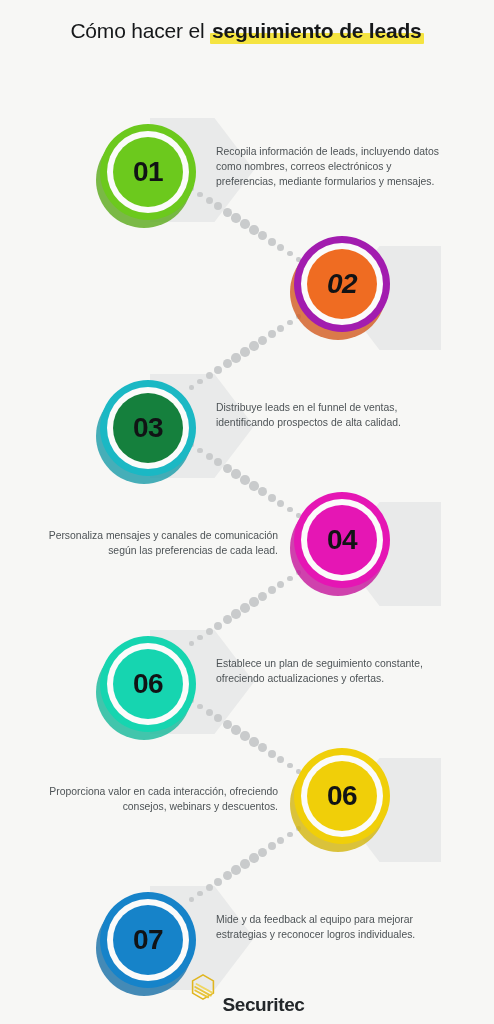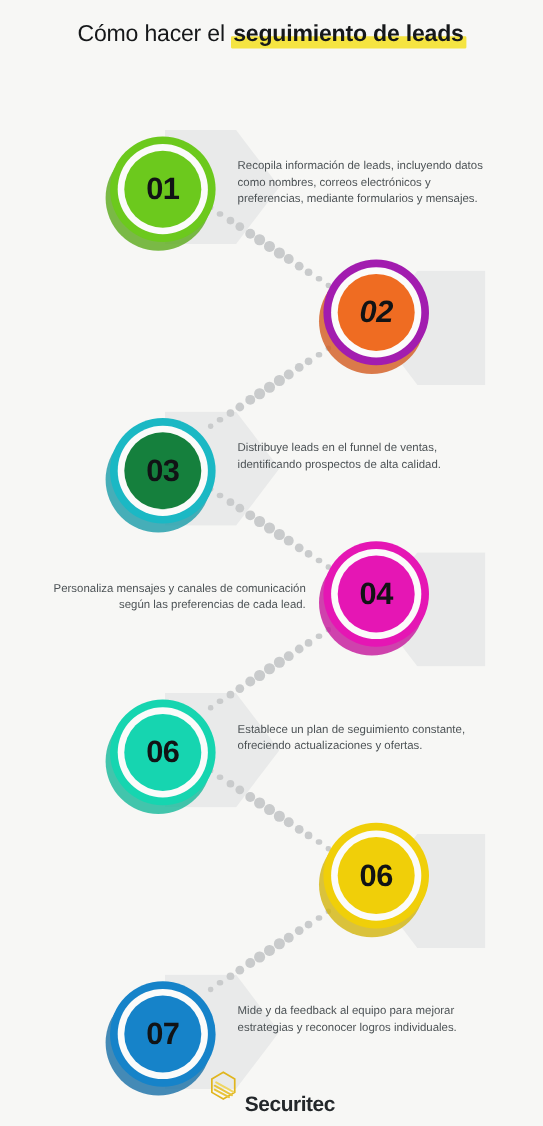--- a/index.html
+++ b/index.html
@@ -240,20 +240,21 @@
         <div class="circle-wrap right">
           <div class="ring-shadow" style="background: rgb(210, 180, 6);"></div>
           <div class="ring-outer" style="background: rgb(240, 207, 9);">
             <div class="ring-white">
               <div class="ring-inner" style="background: rgb(240, 207, 9);">
                 <div class="num">06</div>
               </div>
             </div>
           </div>
         </div>
+        <div class="desc left">Proporciona valor en cada interacción, ofreciendo consejos, webinars y descuentos.</div>
       </div>
       <div class="step" style="top: 864px;">
         <div class="banner left" style="background: rgb(233, 234, 234);"></div>
         <div class="circle-wrap left">
           <div class="ring-shadow" style="background: rgb(18, 107, 164);"></div>
           <div class="ring-outer" style="background: rgb(22, 131, 201);">
             <div class="ring-white">
               <div class="ring-inner" style="background: rgb(22, 131, 201);">
                 <div class="num">07</div>
               </div>

